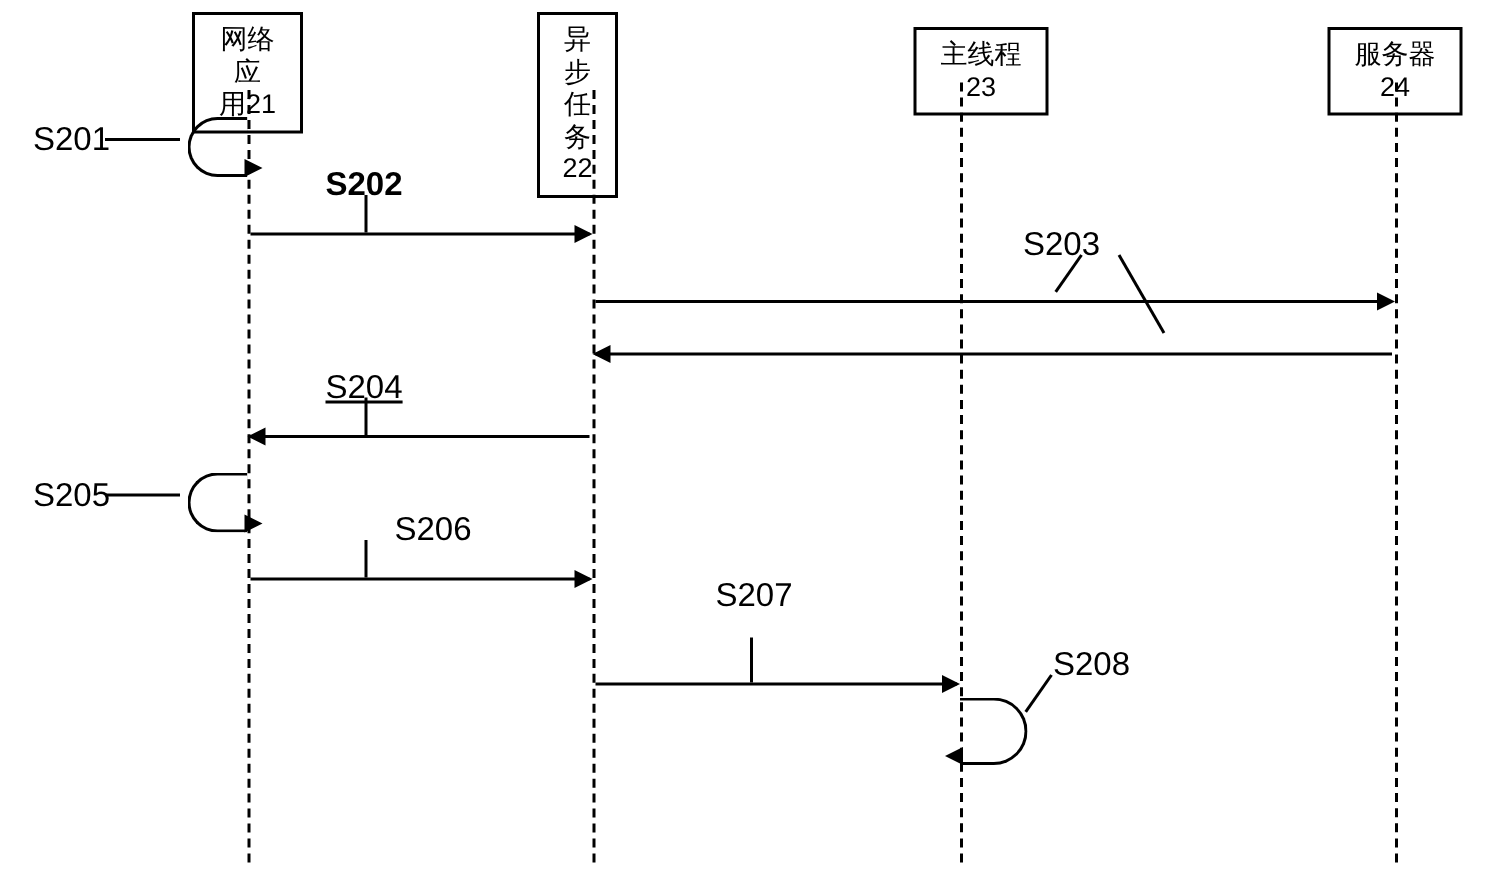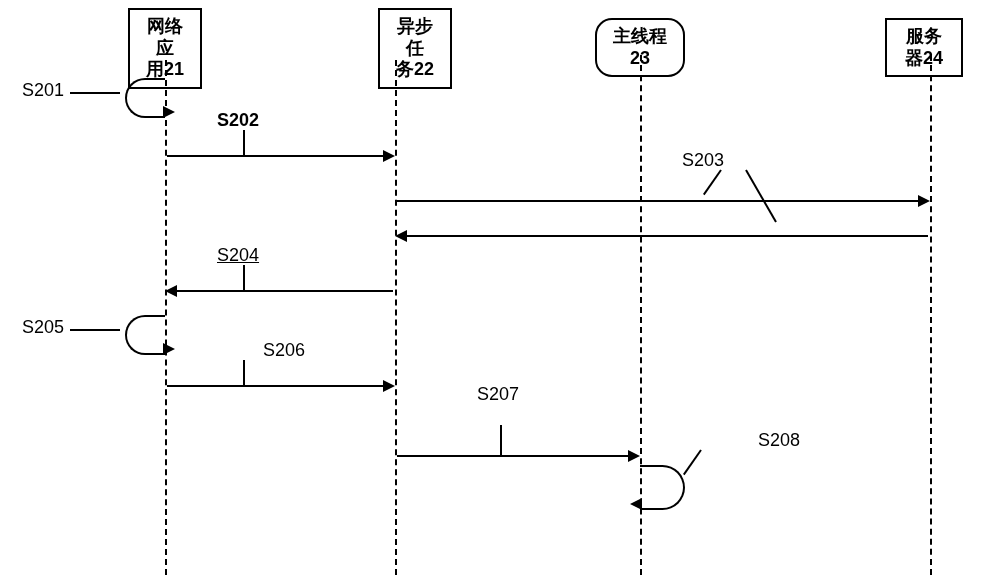--- a/index.html
+++ b/index.html
@@ -12,21 +12,20 @@
     }
     .participant-box {
       position: absolute;
       border: 2px solid #000;
       background: #fff;
       padding: 6px 12px;
       font-size: 18px;
       text-align: center;
       white-space: pre-line;
       line-height: 1.2;
-      font-weight: bold;
     }
     .lifeline {
       position: absolute;
       border-left: 2px dashed #000;
       width: 0;
     }
     .arrow {
       position: absolute;
       height: 2px;
       background: #000;
@@ -43,21 +42,21 @@
       border-bottom: 6px solid transparent;
     }
     .arrow.rev::after {
       right: auto;
       left: -2px;
       border-left: none;
       border-right: 12px solid #000;
     }
     .step-label {
       position: absolute;
-      font-size: 18px;
+      font-size: 22px;
       background: #fff;
       padding: 0 2px;
     }
     .leader {
       position: absolute;
       width: 2px;
       background: #000;
     }
     .self-arc {
       position: absolute;
@@ -92,24 +91,24 @@
       border-right: 12px solid #000;
       border-top: 6px solid transparent;
       border-bottom: 6px solid transparent;
     }
   </style>
 </head>
 <body>
 
 <div class="participant-box" style="left:128px; top:8px; width:74px;">网络应
 用21</div>
-<div class="participant-box" style="left:358px; top:8px; width:74px;margin-left:20px;">异步任
+<div class="participant-box" style="left:358px; top:8px; width:54px;">异步任
 务22</div>
-<div class="participant-box" style="left:595px; top:18px; width:90px;border-radius:17px;">主线程23</div>
-<div class="participant-box" style="left:885px; top:18px; width:78px;">服务器24</div>
+<div class="participant-box" style="left:609px; top:18px; width:90px;">主线程23</div>
+<div class="participant-box" style="left:885px; top:18px; width:90px;">服务器24</div>
 
 <div class="lifeline" style="left:165px; top:60px; height:515px;"></div>
 <div class="lifeline" style="left:395px; top:60px; height:515px;"></div>
 <div class="lifeline" style="left:640px; top:55px; height:520px;"></div>
 <div class="lifeline" style="left:930px; top:55px; height:520px;"></div>
 
 <div class="self-arc" style="left:125px; top:78px; width:40px; height:40px;"></div>
 <div class="step-label" style="left:20px; top:80px;">S201</div>
 <div class="leader" style="left:70px; top:92px; height:2px; width:50px; background:#000;"></div>
 
@@ -134,14 +133,14 @@
 
 <div class="arrow" style="left:167px; top:385px; width:226px;"></div>
 <div class="step-label" style="left:215px; top:340px;margin-left:46px;">S206</div>
 <div class="leader" style="left:243px; top:360px; width:2px; height:25px;"></div>
 
 <div class="arrow" style="left:397px; top:455px; width:241px;"></div>
 <div class="step-label" style="left:475px; top:384px;">S207</div>
 <div class="leader" style="left:500px; top:425px; width:2px; height:30px;"></div>
 
 <div class="self-arc-right" style="left:640px; top:465px; width:45px; height:45px;"></div>
-<div class="step-label" style="left:756px; top:430px;">S208</div>
+<div class="step-label" style="left:700px; top:430px;">S208</div>
 <div class="leader" style="left:700px; top:450px; width:2px; height:30px; transform:rotate(35deg); transform-origin:top;"></div>
 
 </body></html>

